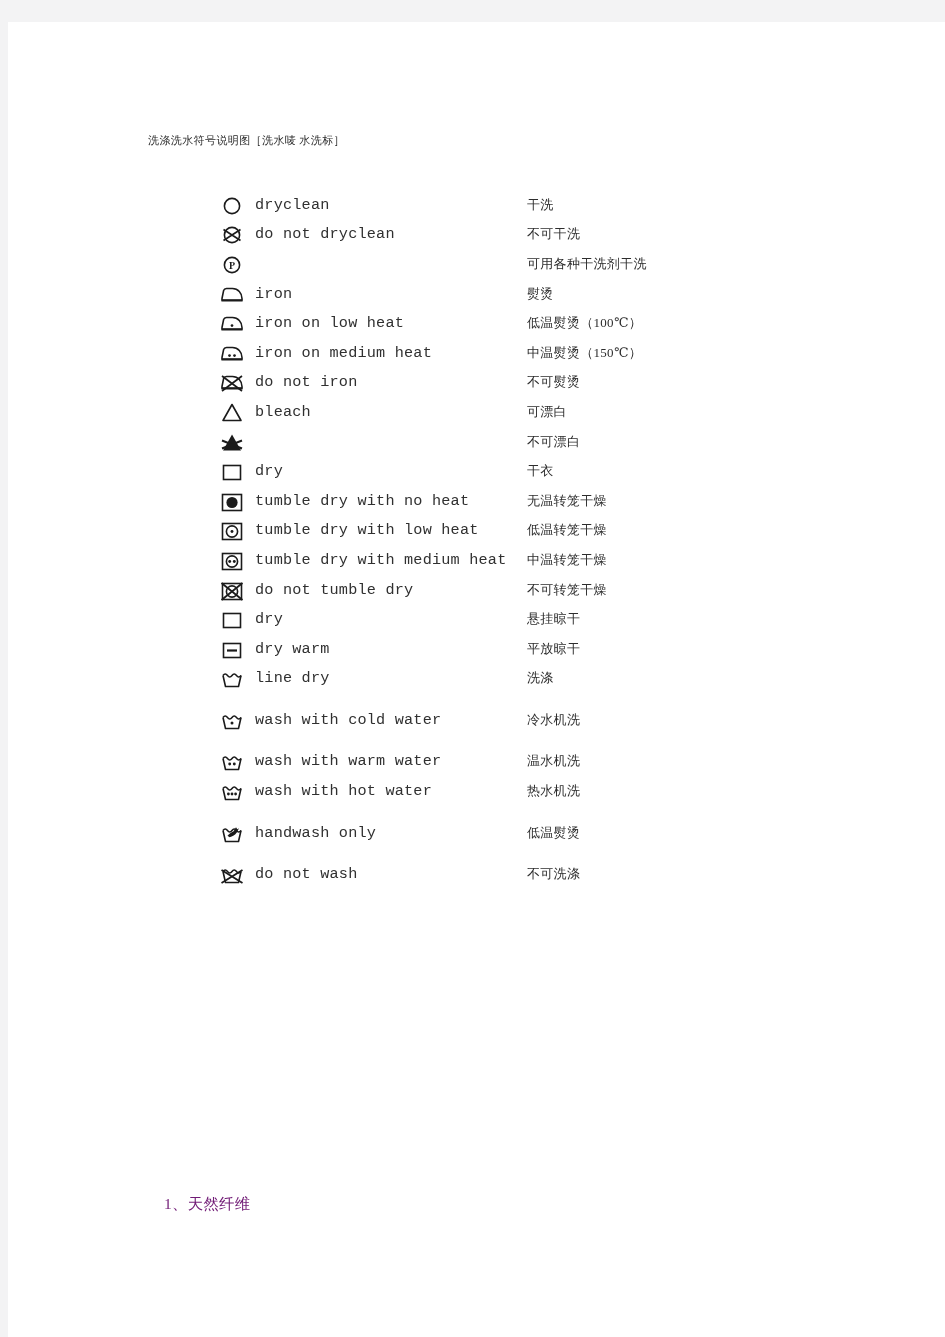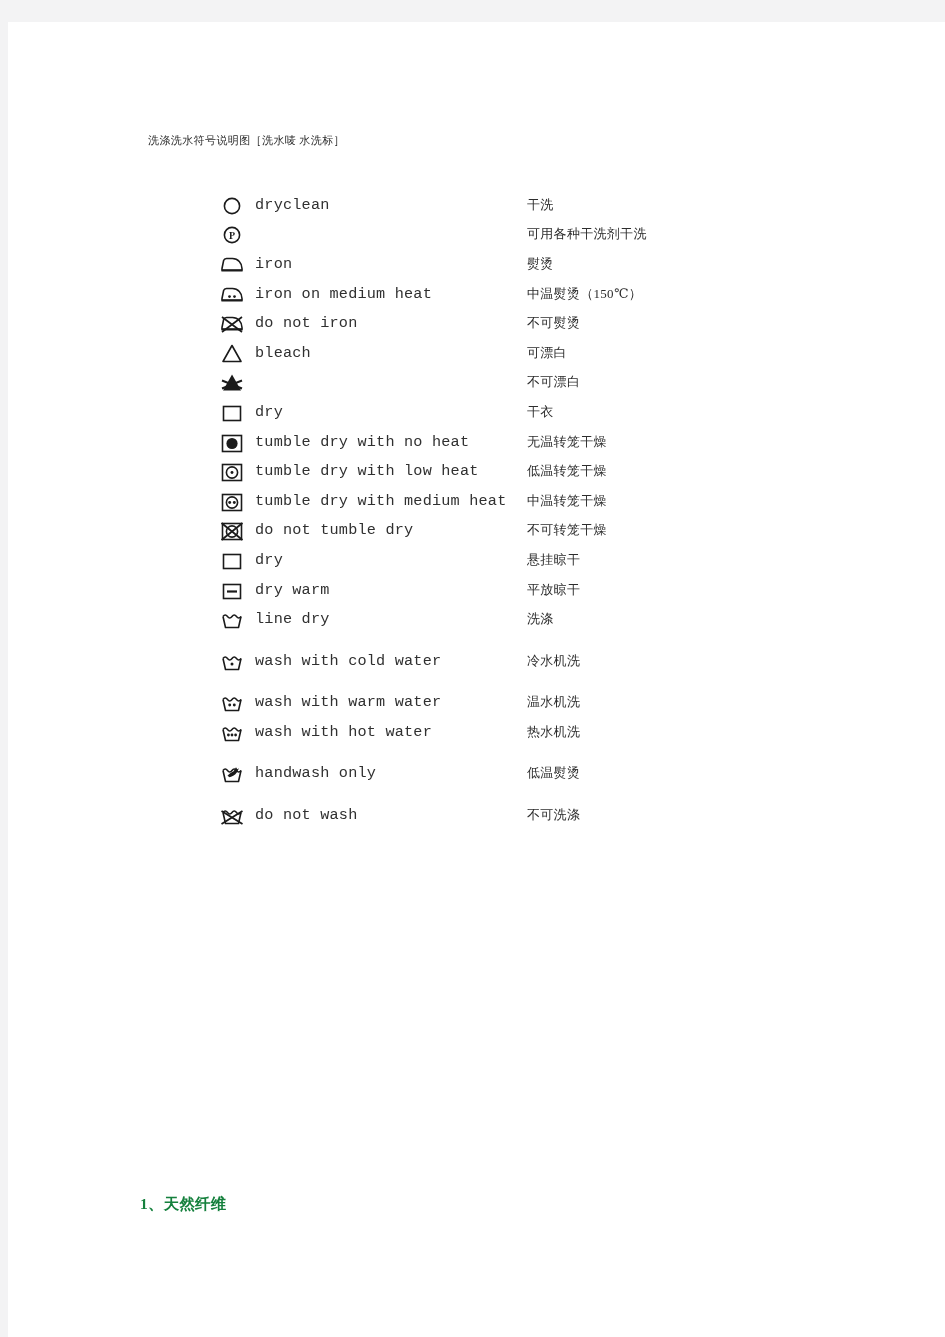--- a/index.html
+++ b/index.html
@@ -62,27 +62,26 @@
   .icon-box {
     display: inline-block;
     width: 26px;
     height: 24px;
     position: relative;
     vertical-align: middle;
   }
   .icon-box svg { display: block; }
   .footnote {
     position: absolute;
-    left: 132px;
+    left: 156px;
     top: 1172px;
     font-size: 15.4px;
-    color: #15803d;
+    color: #701a75;
     letter-spacing: 0.3px;
     white-space: nowrap;
-    font-weight: bold;
   }
 </style>
 </head>
 <body>
 
 <div class="page">
 
   <div class="doc-title">洗涤洗水符号说明图［洗水唛 水洗标］</div>
 
   <table class="sym-table">
@@ -90,32 +89,49 @@
         <tr class="row">
           <td class="c-icon"><span class="icon-box"><svg width="26" height="24" viewBox="0 0 26 24">
                 <circle cx="13" cy="13" r="7.6" stroke="#1b1b1b" fill="none" stroke-width="1.6"></circle>
               </svg></span></td>
           <td class="c-en">dryclean</td>
           <td class="c-zh">干洗</td>
         </tr>
         <tr class="row">
           <td class="c-icon"><span class="icon-box"><svg width="26" height="24" viewBox="0 0 26 24">
                 <circle cx="13" cy="13" r="7.6" stroke="#1b1b1b" fill="none" stroke-width="1.6"></circle>
+                <path d="M4.5 7.5 L21.5 18.5 M21.5 7.5 L4.5 18.5" stroke="#1b1b1b" stroke-width="1.7"></path>
+              </svg></span></td>
+          <td class="c-en">do not dryclean</td>
+          <td class="c-zh">不可干洗</td>
+        </tr>
+        <tr class="row">
+          <td class="c-icon"><span class="icon-box"><svg width="26" height="24" viewBox="0 0 26 24">
+                <circle cx="13" cy="13" r="7.6" stroke="#1b1b1b" fill="none" stroke-width="1.6"></circle>
                 <text x="13" y="17.4" text-anchor="middle" font-size="10" font-family="Liberation Serif, serif" font-weight="bold" fill="#1b1b1b">P</text>
               </svg></span></td>
           <td class="c-en"></td>
           <td class="c-zh">可用各种干洗剂干洗</td>
         </tr>
         <tr class="row">
           <td class="c-icon"><span class="icon-box"><svg width="26" height="24" viewBox="0 0 26 24">
                 <path d="M3 18 L23 18 L23 16.5 C23 11 19 6.5 13.5 6.5 L7.5 6.5 C6 6.5 5 7.4 4.6 8.6 L3 16.5 Z" stroke="#1b1b1b" fill="none" stroke-width="1.6" stroke-linejoin="round"></path>
                 <path d="M2.4 18.6 L23.6 18.6" stroke="#1b1b1b" stroke-width="1.8"></path>
               </svg></span></td>
           <td class="c-en">iron</td>
           <td class="c-zh">熨烫</td>
+        </tr>
+        <tr class="row">
+          <td class="c-icon"><span class="icon-box"><svg width="26" height="24" viewBox="0 0 26 24">
+                <path d="M3 18 L23 18 L23 16.5 C23 11 19 6.5 13.5 6.5 L7.5 6.5 C6 6.5 5 7.4 4.6 8.6 L3 16.5 Z" stroke="#1b1b1b" fill="none" stroke-width="1.6" stroke-linejoin="round"></path>
+                <path d="M2.4 18.6 L23.6 18.6" stroke="#1b1b1b" stroke-width="1.8"></path>
+                <circle cx="13" cy="14.6" r="1.35" fill="#1b1b1b"></circle>
+              </svg></span></td>
+          <td class="c-en">iron on low heat</td>
+          <td class="c-zh">低温熨烫（100℃）</td>
         </tr>
         <tr class="row">
           <td class="c-icon"><span class="icon-box"><svg width="26" height="24" viewBox="0 0 26 24">
                 <path d="M3 18 L23 18 L23 16.5 C23 11 19 6.5 13.5 6.5 L7.5 6.5 C6 6.5 5 7.4 4.6 8.6 L3 16.5 Z" stroke="#1b1b1b" fill="none" stroke-width="1.6" stroke-linejoin="round"></path>
                 <path d="M2.4 18.6 L23.6 18.6" stroke="#1b1b1b" stroke-width="1.8"></path>
                 <circle cx="10.5" cy="14.6" r="1.35" fill="#1b1b1b"></circle>
                 <circle cx="15.5" cy="14.6" r="1.35" fill="#1b1b1b"></circle>
               </svg></span></td>
           <td class="c-en">iron on medium heat</td>
           <td class="c-zh">中温熨烫（150℃）</td>

